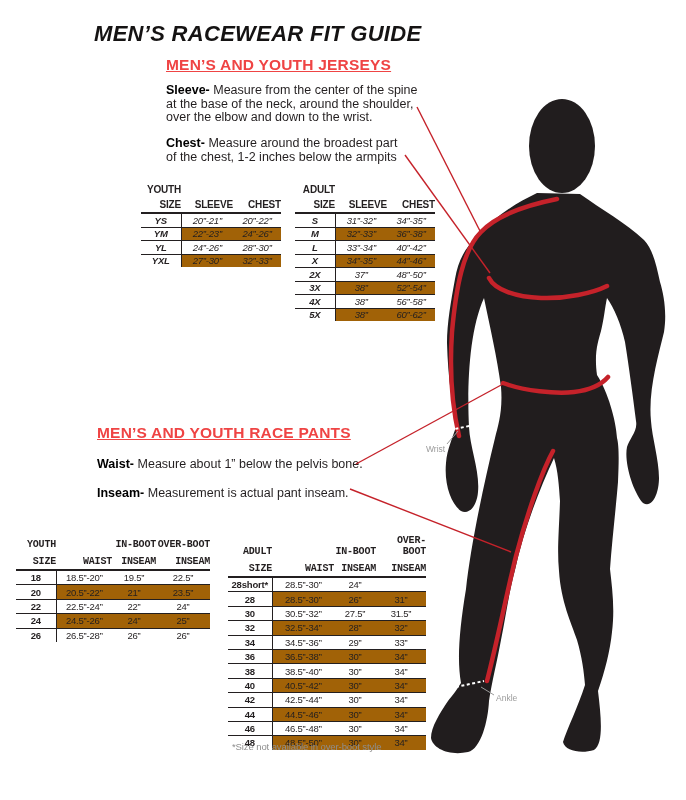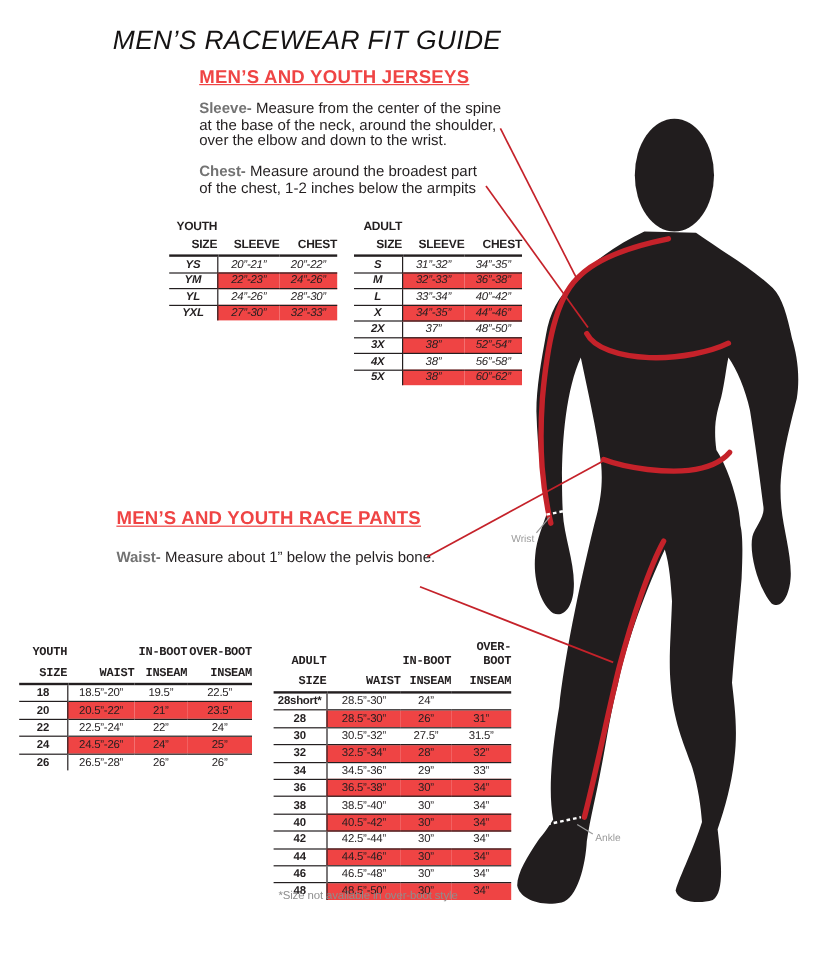--- a/index.html
+++ b/index.html
@@ -2,46 +2,46 @@
 <html><head>
 <meta charset="utf-8">
 <style>
   html,body{margin:0;padding:0;background:#ffffff;}
   #canvas{
     position:relative;width:686px;height:800px;background:#ffffff;overflow:hidden;
     font-family:"Liberation Sans", sans-serif;color:#1d1d1b;
   }
   .abs{position:absolute;}
   .page-title{
-    font-size:22px;font-weight:normal;font-style:italic;letter-spacing:.3px;
+    font-size:22px;font-weight:bold;font-style:italic;letter-spacing:.3px;
     color:#151313;white-space:nowrap;
   }
   .section-heading{
     font-size:15.5px;font-weight:bold;letter-spacing:.2px;white-space:nowrap;color:#ef4444;text-decoration:underline;
   }
   .para{font-size:12.5px;line-height:13.6px;color:#231f20;}
   .para .pline{white-space:nowrap;}
-  .lead{font-weight:bold;color:#737373;}
+  .lead{font-weight:bold;color:#000000;}
   .footnote{font-size:9.5px;color:#8e8e8e;letter-spacing:-.1px;white-space:nowrap;text-align:center;}
 
   
   .fit-table{border-collapse:collapse;table-layout:fixed;color:#231f20;}
   .fit-table th{
     font-weight:bold;text-align:right;vertical-align:bottom;
     padding:0 0 2px 0;font-size:10px;letter-spacing:-.2px;
   }
   .fit-table thead tr:first-child th.first{text-align:right;padding-left:2px;}
   .fit-table thead tr:last-child th{border-bottom:2px solid #231f20;}
   .fit-table td{
     text-align:center;font-size:9.5px;letter-spacing:-.2px;padding:0;
     vertical-align:middle;
   }
   .fit-table tbody tr+tr td{border-top:1px solid #231f20;}
   .fit-table td:first-child{font-weight:bold;border-right:1.5px solid #231f20;}
-  .fit-table tr.shade td:not(:first-child){background:#ef4444;}
+  .fit-table tr.shade td:not(:first-child){background:#a16207;}
   .jersey .fit-table th{height:13px;}
   .jersey .fit-table td{height:12.5px;font-style:italic;}
   .pants  .fit-table th{height:15px;font-family:Liberation Mono, monospace;}
   .pants  .fit-table td{height:13.4px;}
 
   
   #figure-overlay{position:absolute;left:0;top:0;z-index:5;pointer-events:none;}
   .text-layer{z-index:2;}
   svg text{font-family:"Liberation Sans", sans-serif;}
 </style>
@@ -244,20 +244,23 @@
         </tbody>
       </table>
     </div>
 
   <div class="abs text-layer section-heading" style="left:97px;top:424px;">MEN’S AND YOUTH RACE PANTS</div>
 
   <div class="abs text-layer para" style="left:97px;top:458px;">
     <div class="pline"><span class="lead">Waist-</span><span> Measure about 1” below the pelvis bone.</span></div>
   </div>
 
+  <div class="abs text-layer para" style="left:97px;top:487px;">
+    <div class="pline"><span class="lead">Inseam-</span><span> Measurement is actual pant inseam.</span></div>
+  </div>
 
   <div class="abs text-layer pants" style="left:16px;top:535px;">
       <table class="fit-table">
         <colgroup>
           <col style="width: 40px;">
           <col style="width: 56px;">
           <col style="width: 44px;">
           <col style="width: 54px;">
         </colgroup>
         <thead>

